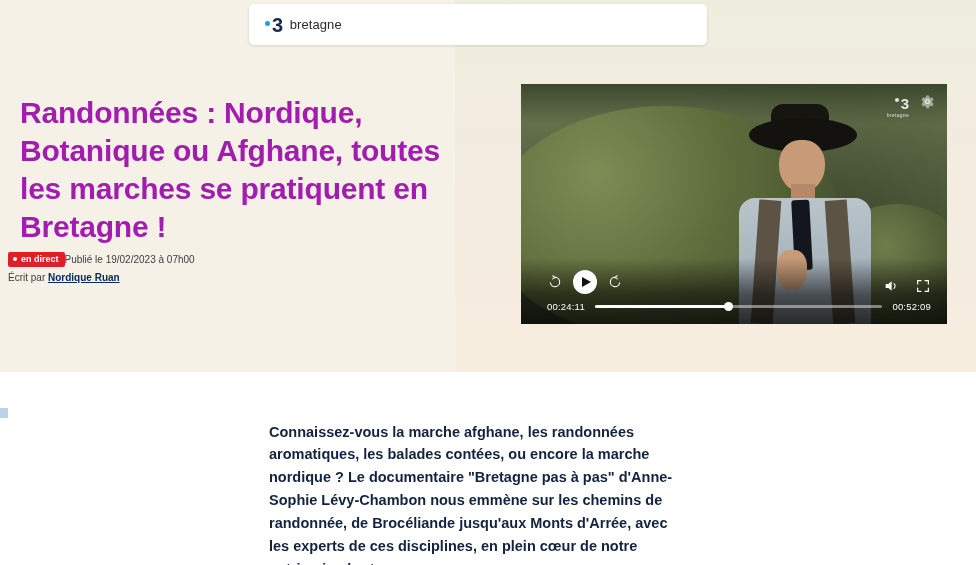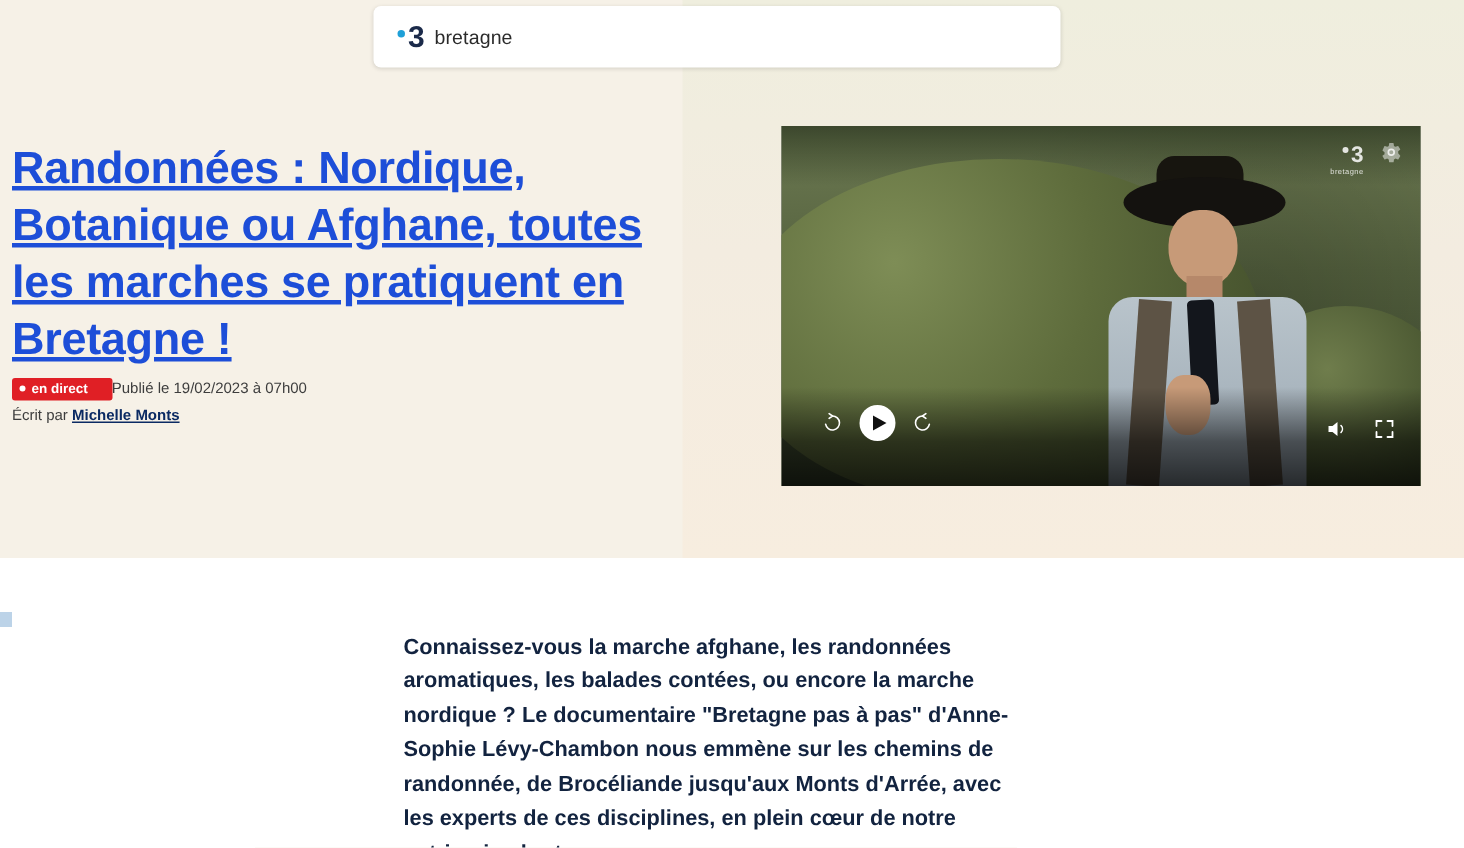--- a/index.html
+++ b/index.html
@@ -72,45 +72,44 @@
   }
   .brand-region {
     font-size: 13px;
     color: #2b2b2b;
     letter-spacing: 0.1px;
   }
 
   
   .headline {
     position: absolute;
-    left: 8px;
+    left: 20px;
     top: 74px;
     width: 430px;
     font-size: 30px;
     line-height: 1.27;
     font-weight: bold;
-    color: #1d4ed8;
+    color: #a21caf;
     letter-spacing: -0.2px;
-    text-decoration: underline;
   }
 
   
   .meta-row {
     position: absolute;
     left: 8px;
     top: 252px;
     display: flex;
     align-items: center;
   }
   .live-badge {
     background: #e01f25;
     color: #ffffff;
     font-size: 9px;
     font-weight: bold;
-    padding: 2px 16px 2px 5px;
+    padding: 2px 6px 2px 5px;
     border-radius: 2px;
     display: flex;
     align-items: center;
     line-height: 1.2;
   }
   .live-dot {
     width: 4px;
     height: 4px;
     border-radius: 50%;
     background: #ffffff;
@@ -447,21 +446,21 @@
 
 <div class="meta-row">
   <span class="live-badge">
     <span class="live-dot"></span>
     <span>en direct</span>
   </span>
   <span class="published">Publié le 19/02/2023 à 07h00</span>
 </div>
 <div class="byline">
   <span>Écrit par</span>
-  <a href="#">Michelle Monts</a>
+  <a href="#">Nordique Ruan</a>
 </div>
 
 <div class="player">
   <div class="video-canvas">
     <div class="foliage-top"></div>
     <div class="rock-main"></div>
     <div class="rock-right"></div>
     <div class="person">
       <div class="hat-crown"></div>
       <div class="hat"></div>
@@ -514,19 +513,27 @@
           <path d="M16.5 8.5a5 5 0 0 1 0 7" fill="none" stroke="currentColor" stroke-width="1.6" stroke-linecap="round"></path>
         </svg>
       </span>
       <span class="icon-btn">
         <svg viewBox="0 0 24 24" width="16" height="16" fill="none" stroke="currentColor" stroke-width="1.8" stroke-linecap="round">
           <path d="M4 9V4h5M20 9V4h-5M4 15v5h5M20 15v5h-5"></path>
         </svg>
       </span>
     </div>
 
+    <div class="progress-row">
+      <span class="time">00:24:11</span>
+      <span class="track">
+        <span class="track-filled" style="width: 46.5%;"></span>
+        <span class="track-knob" style="left: 46.5%;"></span>
+      </span>
+      <span class="time">00:52:09</span>
+    </div>
   </div>
 </div>
 
 <div class="body-area">
   <div class="left-rule"></div>
   <p class="lede">Connaissez-vous la marche afghane, les randonnées aromatiques, les balades contées, ou encore la marche nordique ? Le documentaire "Bretagne pas à pas" d'Anne-Sophie Lévy-Chambon nous emmène sur les chemins de randonnée, de Brocéliande jusqu'aux Monts d'Arrée, avec les experts de ces disciplines, en plein cœur de notre patrimoine breton.</p>
 </div>
 
 </body></html>

